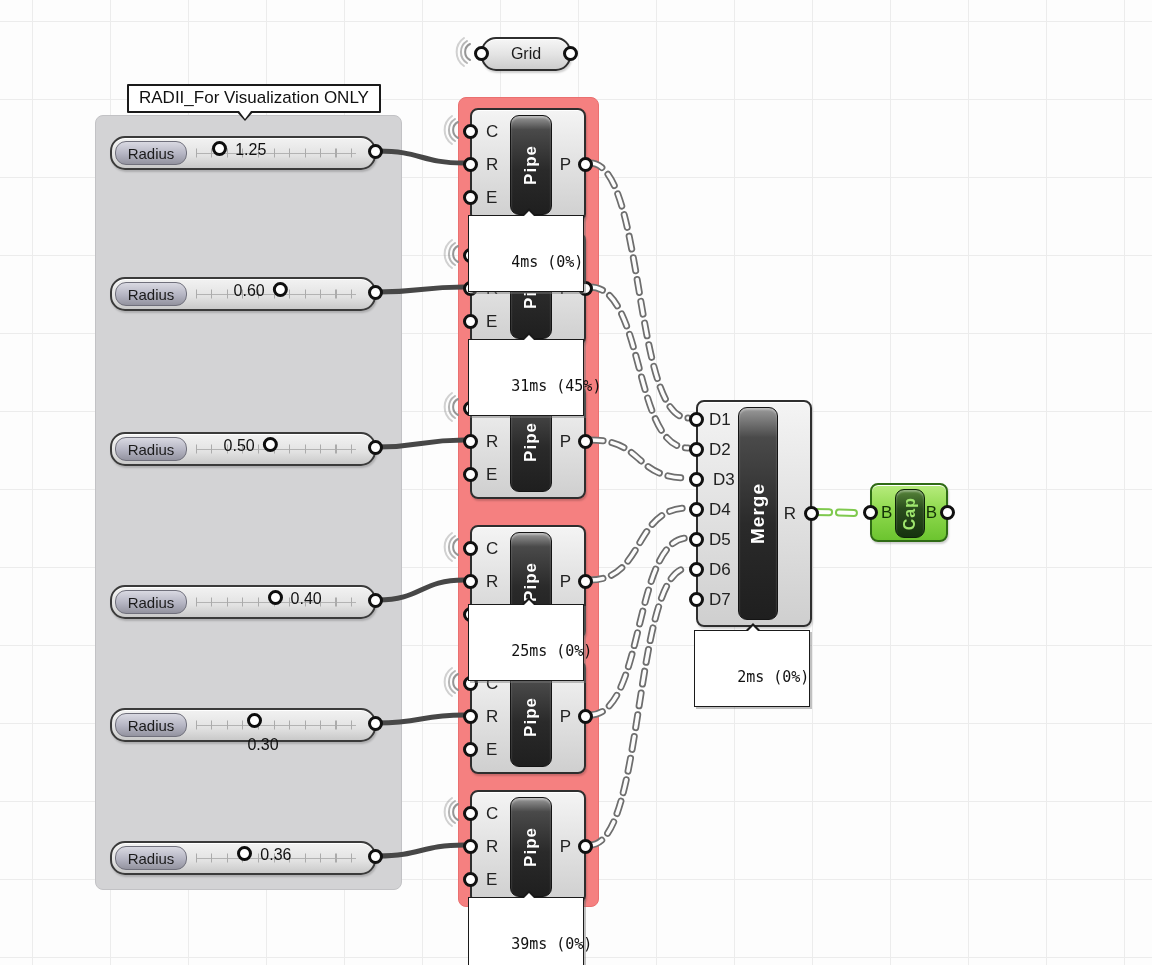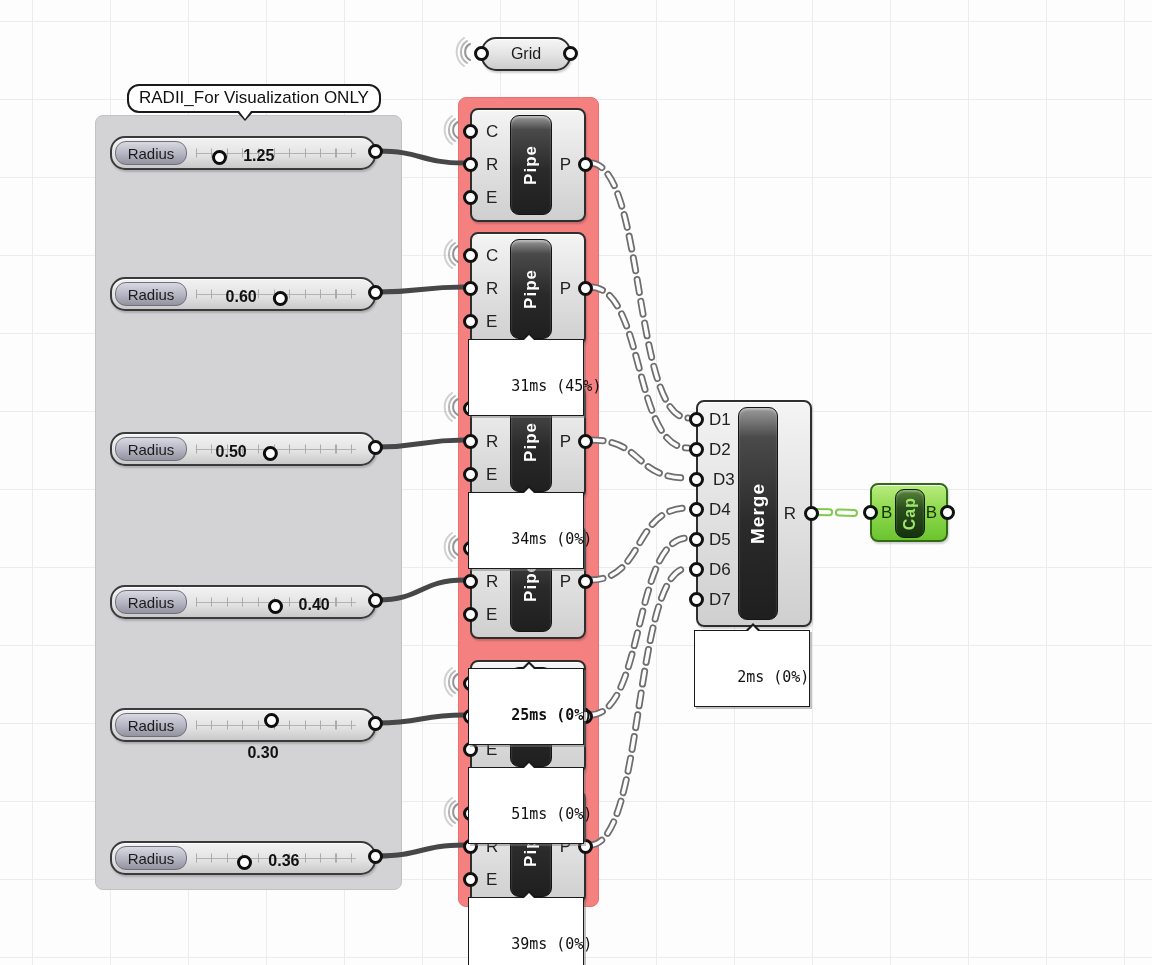--- a/index.html
+++ b/index.html
@@ -37,21 +37,21 @@
     font-family:"DejaVu Sans Mono",monospace; font-size:15px; color:#111;
     padding:1px 6px 2px 6px; box-shadow:2px 2px 0 rgba(120,120,120,0.45); white-space:pre;}
   .tlabel .caret{position:absolute; top:-8px; width:0; height:0;
     border-left:8px solid transparent; border-right:8px solid transparent;
     border-bottom:8px solid #1a1a1a;}
   .tlabel .caret:after{content:''; position:absolute; left:-6px; top:2.5px; width:0; height:0;
     border-left:6px solid transparent; border-right:6px solid transparent;
     border-bottom:6px solid #ffffff;}
   
   .gtitle{position:absolute; z-index:5; background:#fff; border:2px solid #1a1a1a;
-    border-radius:12px; font-size:17px; padding:2px 10px 3px 10px; color:#111;}
+    border-radius:1px; font-size:17px; padding:2px 10px 3px 10px; color:#111;}
   .gtitle .tail{position:absolute; bottom:-10px; width:0; height:0;
     border-left:9px solid transparent; border-right:9px solid transparent;
     border-top:10px solid #1a1a1a;}
   .gtitle .tail:after{content:''; position:absolute; left:-6.5px; top:-10.5px; width:0; height:0;
     border-left:6.5px solid transparent; border-right:6.5px solid transparent;
     border-top:8px solid #ffffff;}
   
   .slider{position:absolute; z-index:3; height:30px;
     background:linear-gradient(180deg,#f2f2f2,#e2e2e2 60%,#c9c9c9);
     border:2px solid #3a3a3a; border-radius:15px;
@@ -60,21 +60,21 @@
     background:linear-gradient(180deg,#d9d9e2 0%,#b4b4c2 55%,#93939f 100%);
     border:1px solid #70707c; border-radius:11px;
     display:flex; align-items:center; justify-content:center;
     font-size:15px; color:#1b1b1b;}
   .slider .track{position:absolute; left:80px; right:14px; top:3px; bottom:3px;}
   .slider .track:before{content:''; position:absolute; left:4px; right:4px; top:50%; height:1px;
     background:#b3b3b3;}
   .slider .track:after{content:''; position:absolute; left:4px; right:4px; top:50%; height:9px;
     transform:translateY(-50%);
     background:repeating-linear-gradient(90deg,#ababab 0 1px,transparent 1px 15.5px);}
-  .knobwrap{position:absolute; top:0; height:100%; display:flex; align-items:flex-end; gap:16px; z-index:2;font-weight:bold;}
+  .knobwrap{position:absolute; top:0; height:100%; display:flex; align-items:flex-start; gap:8px; z-index:2;}
   .knobwrap[data-side="left"]{flex-direction:row-reverse; transform:translateX(-100%);}
   .knob{width:9px; height:9px; border:3.5px solid #0d0d0d; border-radius:50%; background:#fff; flex:0 0 auto;}
   .sval{font-size:16px; color:#111; white-space:nowrap; background:transparent;}
   
   .comp-green{background:linear-gradient(180deg,#b8ec7e 0%,#8fd94e 45%,#6cc42f 100%);
     border:2px solid #2f6b15;}
   .capsule-green{background:linear-gradient(180deg,#57853a 0%,#2a4d1c 40%,#16320f 100%);
     border:1px solid #0d2208;}
   .capsule-green .vtext{color:#9fe66e; font-size:16px;}
   .comp-green .param{color:#143307;}
@@ -226,20 +226,24 @@
     <span class="param" style="left:14px;top:77px;">E</span>
     <span class="param" style="right:13px;top:44px;">P</span>
     <span class="capsule" style="left:38px;top:5px;width:40px;height:98px;">
       <span class="vtext">Pipe</span>
     </span>
     <span class="nub nub-in" style="top:14px;"></span>
     <span class="nub nub-in" style="top:47px;"></span>
     <span class="nub nub-in" style="top:80px;"></span>
     <span class="nub nub-out" style="top:47px;"></span>
   </div>
+  <div class="tlabel" style="left:468px;top:215px;width:102px;">
+    <span class="caret" style="left:52px;"></span>
+    <span>4ms (0%)</span>
+  </div>
 
   <div class="comp" style="left:470px;top:232px;width:112px;height:110px;">
     <span class="param" style="left:14px;top:11px;">C</span>
     <span class="param" style="left:14px;top:44px;">R</span>
     <span class="param" style="left:14px;top:77px;">E</span>
     <span class="param" style="right:13px;top:44px;">P</span>
     <span class="capsule" style="left:38px;top:5px;width:40px;height:98px;">
       <span class="vtext">Pipe</span>
     </span>
     <span class="nub nub-in" style="top:14px;"></span>
@@ -258,59 +262,51 @@
     <span class="param" style="left:14px;top:77px;">E</span>
     <span class="param" style="right:13px;top:44px;">P</span>
     <span class="capsule" style="left:38px;top:5px;width:40px;height:98px;">
       <span class="vtext">Pipe</span>
     </span>
     <span class="nub nub-in" style="top:14px;"></span>
     <span class="nub nub-in" style="top:47px;"></span>
     <span class="nub nub-in" style="top:80px;"></span>
     <span class="nub nub-out" style="top:47px;"></span>
   </div>
-  <div class="tlabel" style="left:468px;top:492px;width:102px;">
-    <span class="caret" style="left:52px;"></span>
-    <span>34ms (0%)</span>
-  </div>
 
   <div class="comp" style="left:470px;top:525px;width:112px;height:110px;">
     <span class="param" style="left:14px;top:11px;">C</span>
     <span class="param" style="left:14px;top:44px;">R</span>
     <span class="param" style="left:14px;top:77px;">E</span>
     <span class="param" style="right:13px;top:44px;">P</span>
     <span class="capsule" style="left:38px;top:5px;width:40px;height:98px;">
       <span class="vtext">Pipe</span>
     </span>
     <span class="nub nub-in" style="top:14px;"></span>
     <span class="nub nub-in" style="top:47px;"></span>
     <span class="nub nub-in" style="top:80px;"></span>
     <span class="nub nub-out" style="top:47px;"></span>
   </div>
-  <div class="tlabel" style="left:468px;top:668px;width:102px;font-weight:bold;">
+  <div class="tlabel" style="left:468px;top:604px;width:102px;">
     <span class="caret" style="left:52px;"></span>
     <span>25ms (0%)</span>
   </div>
 
   <div class="comp" style="left:470px;top:660px;width:112px;height:110px;">
     <span class="param" style="left:14px;top:11px;">C</span>
     <span class="param" style="left:14px;top:44px;">R</span>
     <span class="param" style="left:14px;top:77px;">E</span>
     <span class="param" style="right:13px;top:44px;">P</span>
     <span class="capsule" style="left:38px;top:5px;width:40px;height:98px;">
       <span class="vtext">Pipe</span>
     </span>
     <span class="nub nub-in" style="top:14px;"></span>
     <span class="nub nub-in" style="top:47px;"></span>
     <span class="nub nub-in" style="top:80px;"></span>
     <span class="nub nub-out" style="top:47px;"></span>
-  </div>
-  <div class="tlabel" style="left:468px;top:767px;width:102px;">
-    <span class="caret" style="left:52px;"></span>
-    <span>51ms (0%)</span>
   </div>
 
   <div class="comp" style="left:470px;top:790px;width:112px;height:110px;">
     <span class="param" style="left:14px;top:11px;">C</span>
     <span class="param" style="left:14px;top:44px;">R</span>
     <span class="param" style="left:14px;top:77px;">E</span>
     <span class="param" style="right:13px;top:44px;">P</span>
     <span class="capsule" style="left:38px;top:5px;width:40px;height:98px;">
       <span class="vtext">Pipe</span>
     </span>

